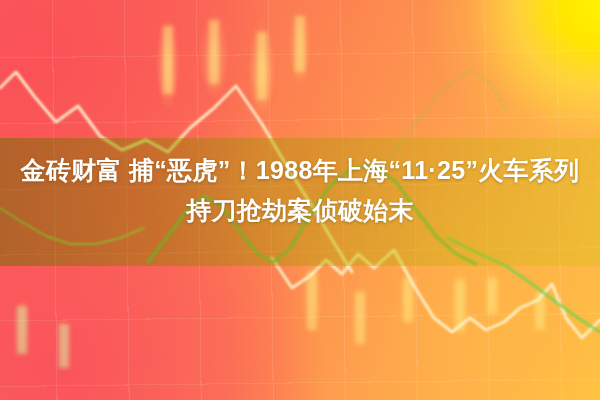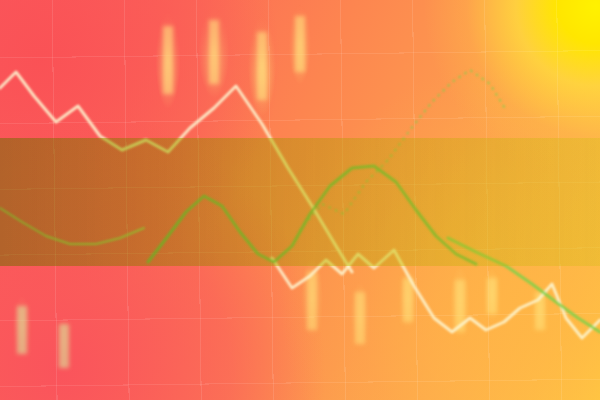--- a/index.html
+++ b/index.html
@@ -153,14 +153,15 @@
         <polyline points="272,258 292,288 310,276 326,260 342,274 358,254 374,268 394,250 414,286 434,318 452,332 470,318 486,330 504,322 520,308 538,300 552,284 566,318 582,338 600,320" fill="none" stroke="#fdf6d0" stroke-width="3" stroke-linejoin="round" stroke-linecap="round" opacity="0.88"></polyline>
         <polyline points="448,238 476,252 506,266 532,284 556,302 578,318 600,332" fill="none" stroke="#7fd04a" stroke-width="3" stroke-linejoin="round" stroke-linecap="round" opacity="0.88"></polyline>
         <polyline points="0,208 22,222 46,236 70,244 96,244 120,238 144,228" fill="none" stroke="#a8d558" stroke-width="2" stroke-linejoin="round" stroke-linecap="round" opacity="0.88"></polyline>
         <polyline points="148,262 168,236 186,212 204,196 222,206 240,232 258,254 274,262 292,246 310,214 330,186 352,168 374,166 396,182 416,210 436,236 456,254 476,264" fill="none" stroke="#6fc23c" stroke-width="3" stroke-linejoin="round" stroke-linecap="round" opacity="0.88"></polyline>
       </g>
   </svg>
 
   <div id="title-band"></div>
   <div id="title-band-lighten"></div>
 
+  <div id="headline">金砖财富 捕“恶虎”！1988年上海“11·25”火车系列持刀抢劫案侦破始末</div>
 
 </div>
 
 </body></html>

